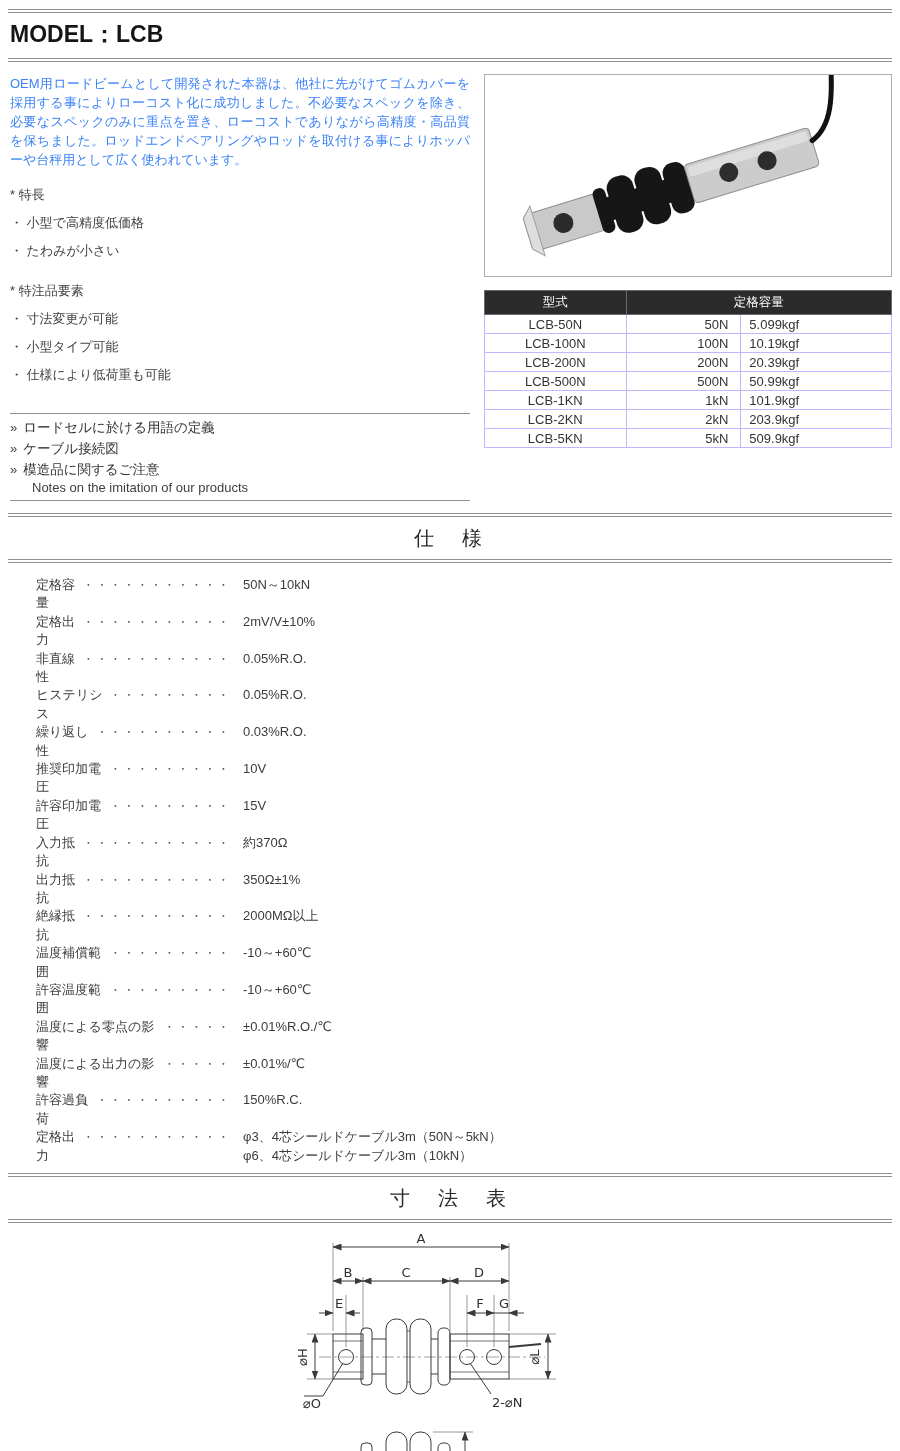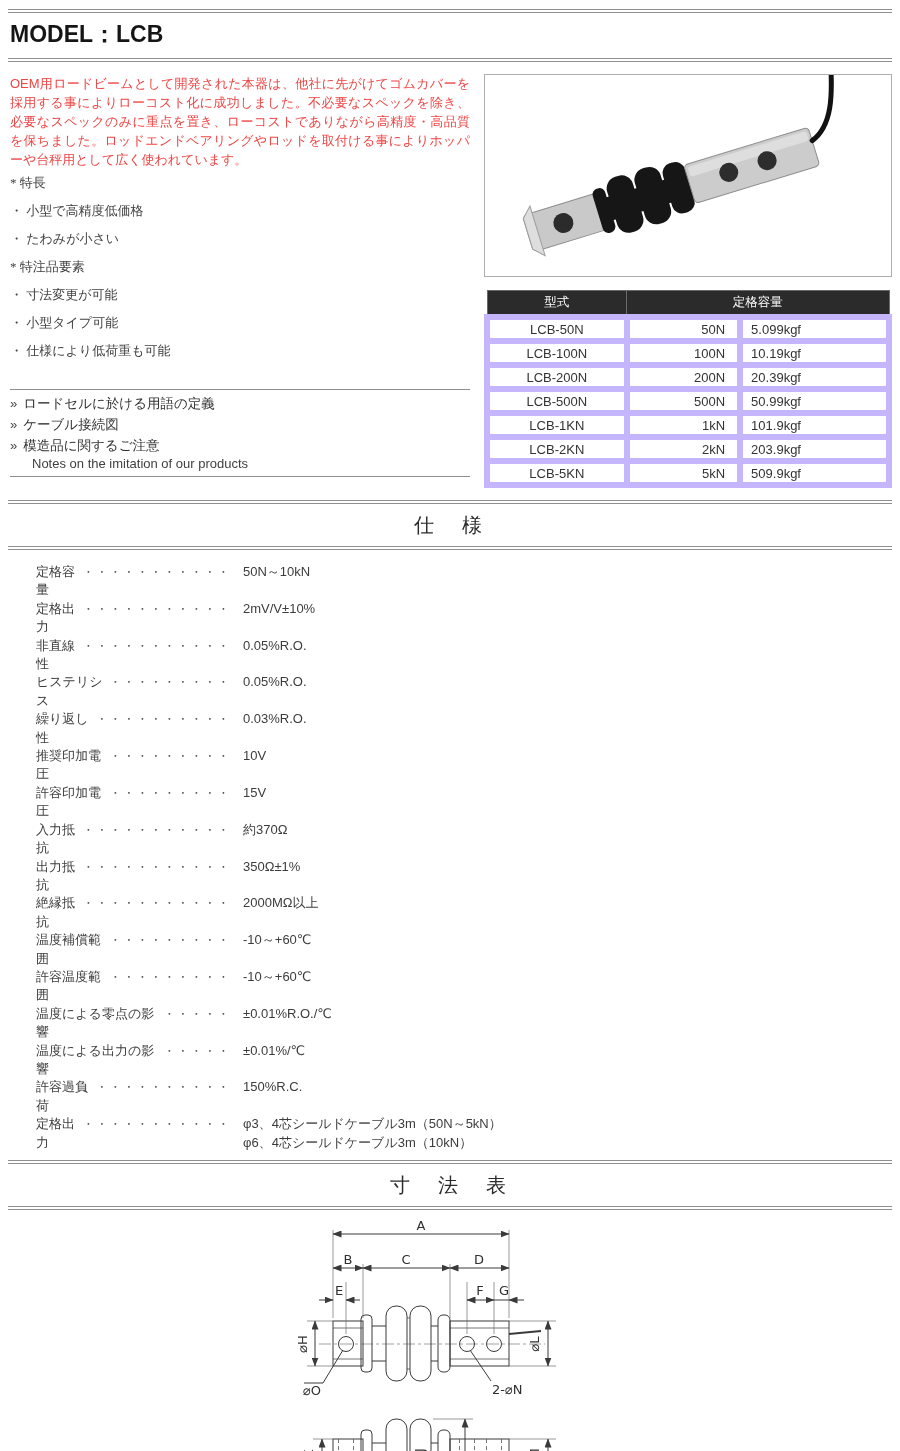--- a/index.html
+++ b/index.html
@@ -12,39 +12,39 @@
 
   .dline { height:4px; border-top:1px solid #8f8f8f; border-bottom:1px solid #8f8f8f; }
 
   .title { font-size:23px; font-weight:bold; color:#151515; padding:6px 0 8px 2px;
            font-family:"Liberation Sans","DejaVu Sans",sans-serif; }
 
   .top-cols { display:flex; margin-top:12px; margin-bottom:12px; }
   .left-col { width:462px; padding-left:2px; }
   .right-col { width:408px; margin-left:auto; }
 
-  .intro { font-size:13px; line-height:19px; color:#ef4444; text-align:justify; }
-
-  .feat-block { font-size:13px; color:#3f3f3f;font-family:Liberation Serif, serif; }
+  .intro { font-size:13px; line-height:19px; color:#3b82f6; text-align:justify; }
+
+  .feat-block { margin-top:12px; font-size:13px; color:#3f3f3f; }
   .feat-title { line-height:28px; }
   .feat-item  { line-height:28px; }
 
   .links-box { margin-top:24px; border-top:1px solid #8f8f8f; border-bottom:1px solid #8f8f8f;
                padding:3px 0 4px; }
   .link-row { line-height:21px; font-size:13.5px; color:#333; cursor:pointer; white-space:nowrap; }
   .arr { color:#444; margin-right:7px; font-size:13px; letter-spacing:-1px; }
   .link-sub { padding-left:22px; font-size:13px; line-height:16px; color:#3f3f3f; }
 
   .photo-box { border:1px solid #aeaeae; height:203px; background:#fff; overflow:hidden; }
 
   .cap-table { margin-top:13px; width:100%; border-collapse:collapse; font-size:13px;
                color:#333; border:1px solid #555; }
   .cap-table th { background:#2b2b2b; color:#fff; font-weight:normal; border:1px solid #6a6a6a;
                   padding:3px 20px; font-size:12.5px; }
-  .cap-table td { border:6px solid #c4b5fd; padding:1.5px 8px; height:18px; }
+  .cap-table td { border:1px solid #c4b5fd; padding:1.5px 8px; height:18px; }
   .cap-table td:nth-child(1){ text-align:center; }
   .cap-table td:nth-child(2){ text-align:right; padding-right:12px; }
   .cap-table td:nth-child(3){ text-align:left; padding-right:8px; }
 
   .sec-title { text-align:center; font-size:20px; color:#2b2b2b; padding:8px 0 7px; letter-spacing:4px; }
 
   .spec-list { padding:13px 0 8px 28px; font-size:13px; color:#3c3c3c; }
   .spec-row { display:flex; line-height:18.4px; }
   .spec-head { width:207px; min-width:207px; display:flex; justify-content:space-between;
                padding-right:12px; }

